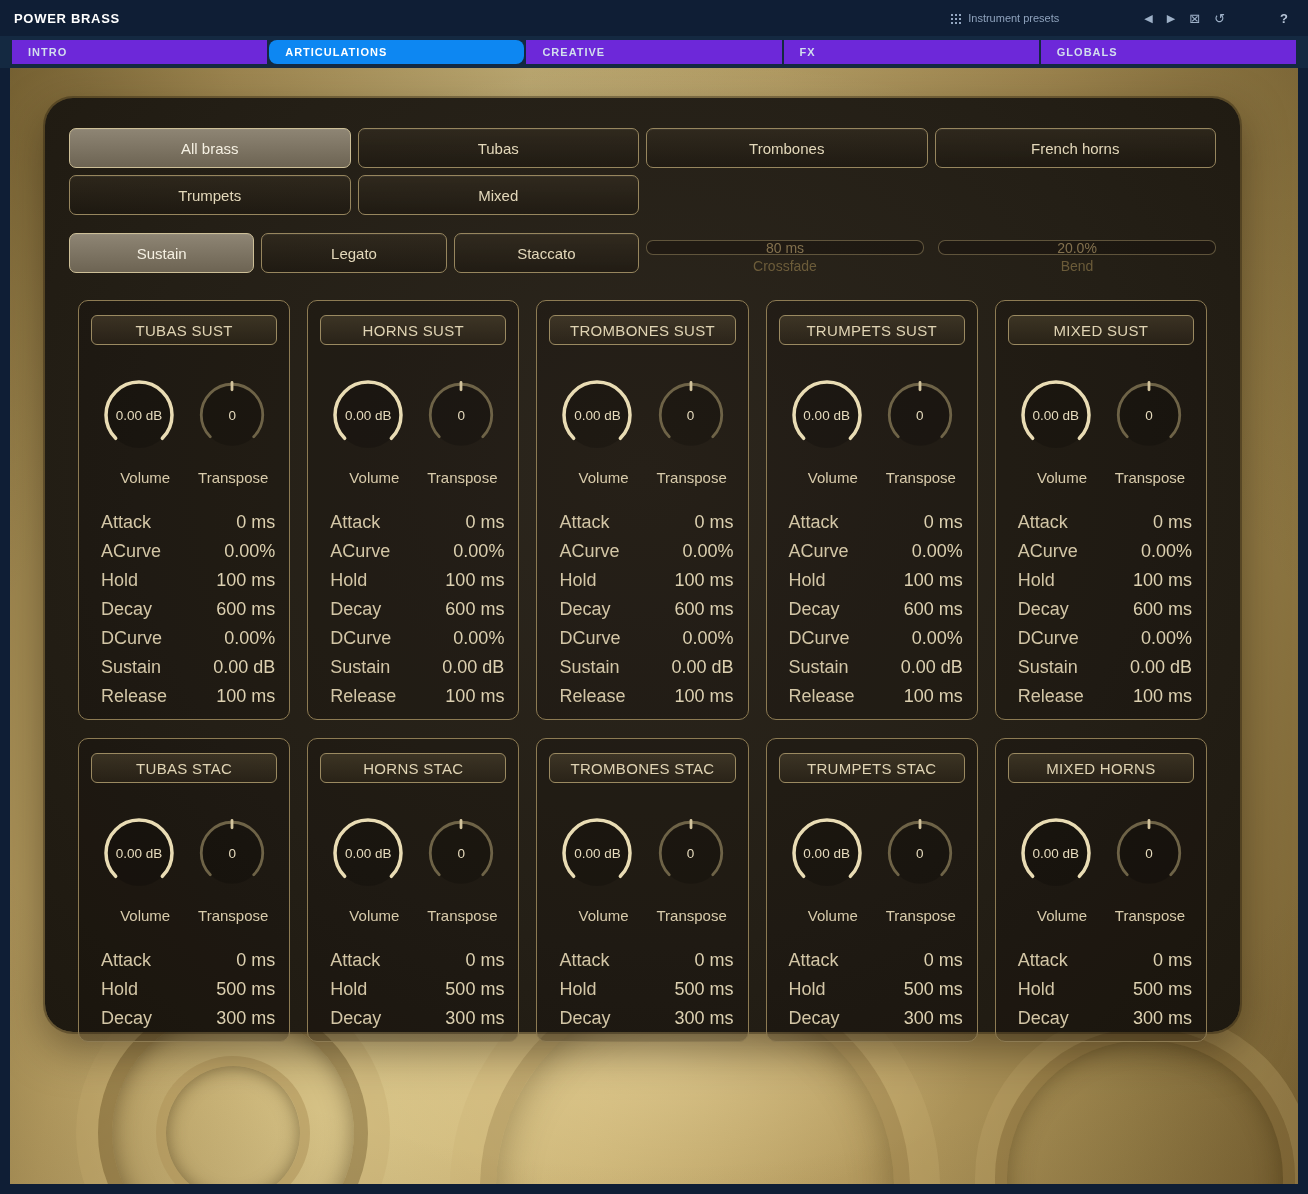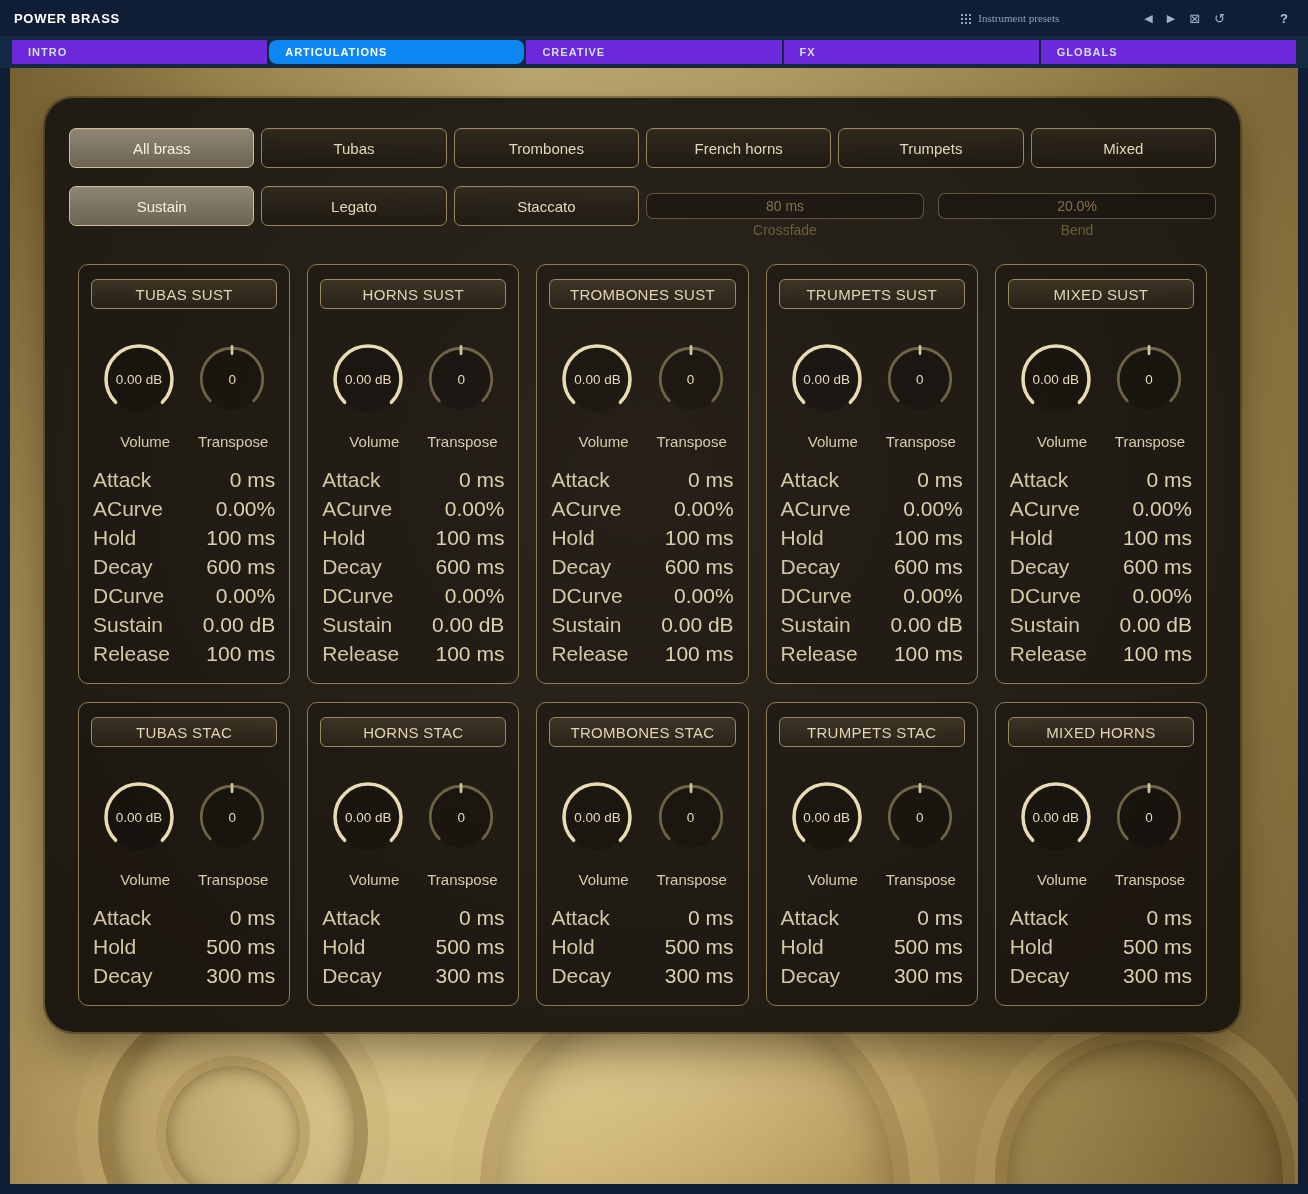--- a/index.html
+++ b/index.html
@@ -12,21 +12,21 @@
     -webkit-font-smoothing:antialiased;
   }
 
   
   .titlebar {
     height:36px; background:#0f1e35;
     display:flex; align-items:center; padding:0 14px;
   }
   .tb-title { color:#ffffff; font-size:13px; font-weight:bold; letter-spacing:.7px; }
   .tb-right { margin-left:auto; display:flex; align-items:center; }
-  .presets-group { display:flex; align-items:center; gap:7px; margin-right:78px; cursor:pointer;font-family:Liberation Serif, serif; }
+  .presets-group { display:flex; align-items:center; gap:7px; margin-right:78px; cursor:pointer; }
   .grid-icon {
     width:11px; height:11px;
     background-image:radial-gradient(circle,#93a6c0 1.1px,transparent 1.3px);
     background-size:4px 4px; background-position:0 0;
   }
   .presets-label { color:#8ea2bc; font-size:11px; }
   .tb-btn { color:#9db0c7; font-size:11px; padding:3px 7px; cursor:pointer; line-height:1; }
   .tb-btn.glyph { font-size:13px; }
   .tb-help { margin-left:42px; color:#b7c5d8; font-size:13px; font-weight:bold; padding:2px 6px; cursor:pointer; }
 
@@ -65,37 +65,37 @@
   
   .panel {
     position:absolute; left:35px; top:30px; width:1195px; height:934px;
     border-radius:28px;
     background:radial-gradient(ellipse at 50% 40%, #2c261d 0%, #241f16 60%, #1e1910 100%);
     box-shadow:0 0 0 2px rgba(32,24,10,.35), 0 16px 44px rgba(35,24,8,.5);
     padding:30px 24px 24px;
   }
 
   
-  .instrument-row { display:grid; grid-template-columns:repeat(6,1fr); gap:7px; }
+  .instrument-row { display:grid; grid-template-columns:repeat(4,1fr); gap:7px; }
   .ui-btn {
     height:40px; border:1px solid #97865e; border-radius:7px;
     display:flex; align-items:center; justify-content:center;
     color:#e3d8ba; font-size:15px; cursor:pointer;
     background:linear-gradient(rgba(62,53,38,.4), rgba(24,19,12,.45));
     box-shadow:inset 0 1px 0 rgba(255,255,255,.05);
   }
   .ui-btn.active {
     background:linear-gradient(#8e8574,#6d6453);
     border-color:#cdbf97; color:#f5f0e2;
   }
   .row2 { display:grid; grid-template-columns:repeat(6,1fr); gap:7px; margin-top:18px; align-items:start; }
   .slider-area { grid-column:4 / 7; display:flex; gap:14px; }
   .slider-group { flex:1; }
   .slider {
-    height:26px; margin-top:7px;
+    height:15px; margin-top:7px;
     border:1px solid rgba(152,134,94,.55); border-radius:7px;
     background:rgba(16,12,8,.35);
     display:flex; align-items:center; justify-content:center; cursor:pointer;
   }
   .slider-value { color:rgba(148,128,88,.85); font-size:14px; }
   .slider-label { text-align:center; color:rgba(120,102,64,.85); font-size:14px; margin-top:3px; }
 
   
   .cards { display:grid; grid-template-columns:repeat(5,1fr); gap:17px; margin:26px 9px 0; }
   .cards.stac { margin-top:18px; }
@@ -120,22 +120,22 @@
   .knob.dim .arc { stroke:#6e6347; stroke-width:3; }
   .tick { stroke:#d3c49d; stroke-width:3; stroke-linecap:round; }
   .knob-value {
     position:absolute; inset:0; display:flex; align-items:center; justify-content:center;
     color:#e6dbbd; font-size:13.5px;
   }
   .knob-labels { display:flex; justify-content:flex-end; margin-top:10px; }
   .knob-label { width:88px; text-align:center; color:#d8cbab; font-size:15px; }
   .params { margin-top:18px; }
   .param-row {
-    display:flex; justify-content:space-between; align-items:flex-start;
-    height:29px; padding:0 2px; color:#d8cbab; font-size:21px; cursor:pointer;
+    display:flex; justify-content:space-between; align-items:flex-end;
+    height:29px; padding:0 2px; color:#d8cbab; font-size:18px; cursor:pointer;margin-left:8px;
   }
   .param-name { color:#d3c6a6; }
   .param-value { color:#dcd0b0; }
 </style>
 </head>
 <body>
 
 <div class="titlebar">
   <div class="tb-title">POWER BRASS</div>
   <div class="tb-right">

